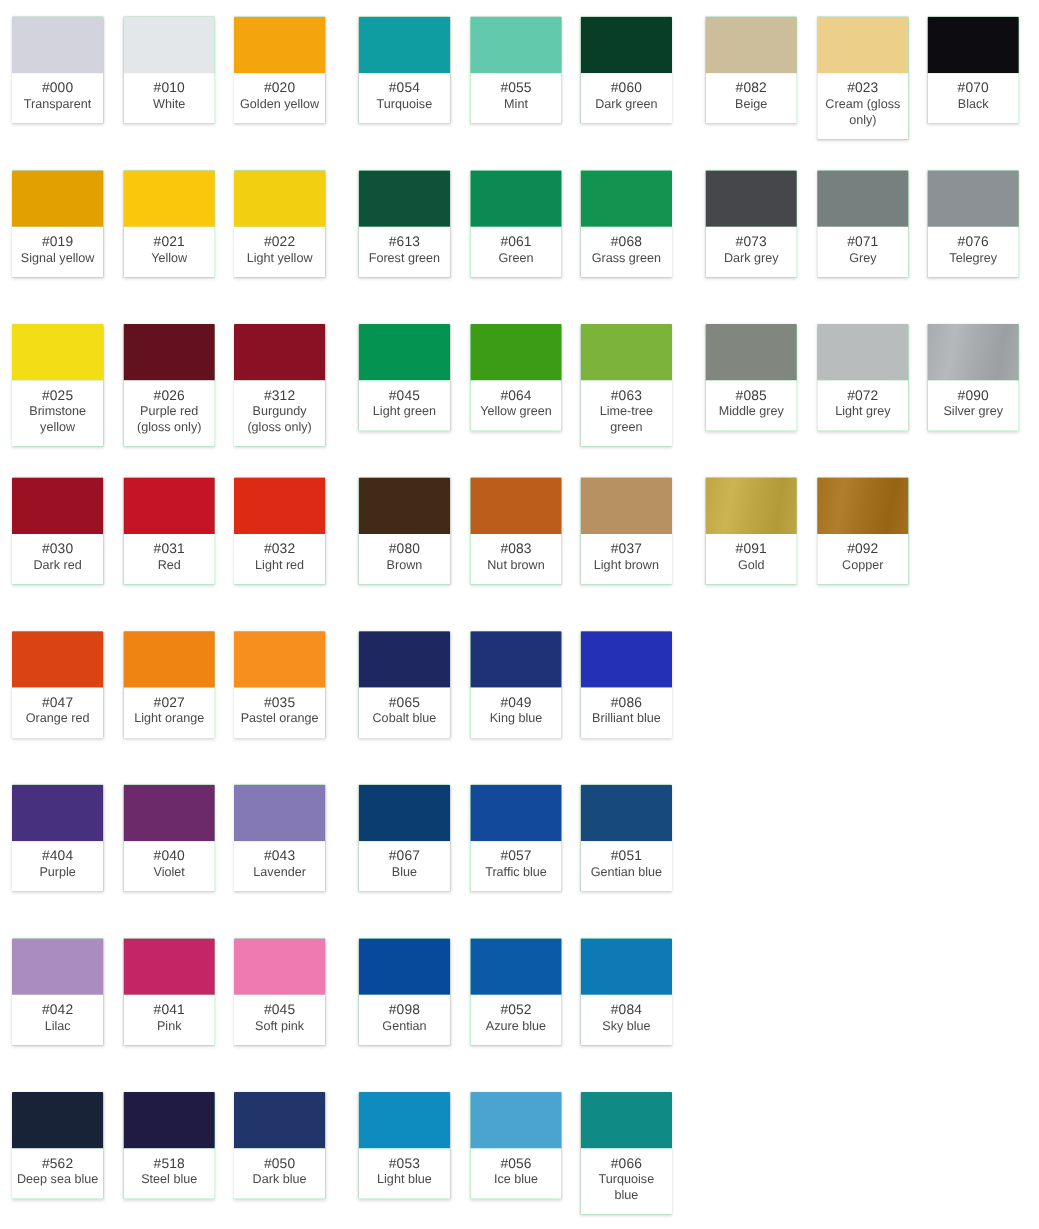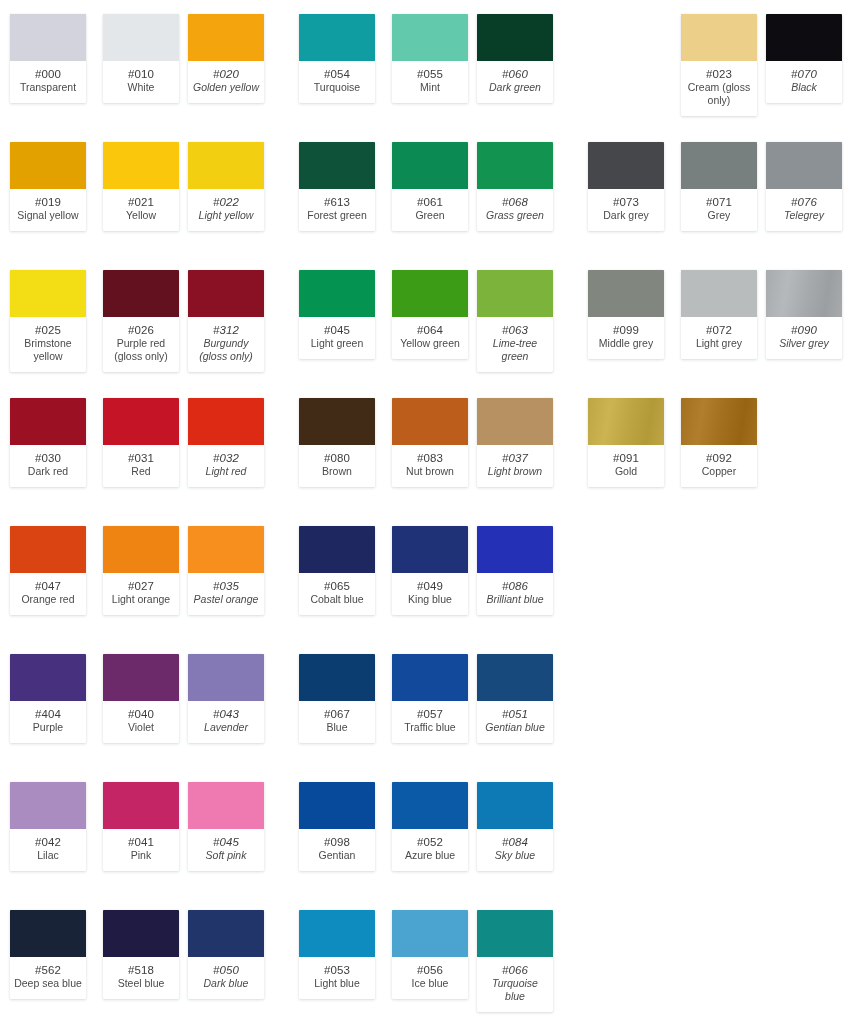--- a/index.html
+++ b/index.html
@@ -42,21 +42,21 @@
     position: absolute;
     top: 14px;
     width: 76px;
     background: #86efac;
     box-shadow: 0 1px 3px rgba(0,0,0,0.14), 0 0 1px rgba(0,0,0,0.10);
     border-radius: 1px;
     overflow: hidden;
   }
   .card.col-0 { left: 10px; }
   .card.col-1 { left: 103px; }
-  .card.col-2 { left: 188px; font-style: italic; }
+  .card.col-2 { left: 195px; }
 
   .swatch {
     width: 76px;
     height: 47px;
     display: block;
   }
 
   .meta {
     padding: 6px 2px 9px 2px;
     text-align: center;
@@ -452,20 +452,27 @@
           <div class="swatch" style="background: rgb(15, 138, 132);"></div>
           <div class="meta">
             <div class="code">#066</div>
             <div class="cname">Turquoise blue</div>
           </div>
         </div>
       </div>
     </div>
   <div class="group group-2">
       <div class="grow">
+        <div class="card col-0">
+          <div class="swatch" style="background: rgb(205, 190, 155);"></div>
+          <div class="meta">
+            <div class="code">#082</div>
+            <div class="cname">Beige</div>
+          </div>
+        </div>
         <div class="card col-1">
           <div class="swatch" style="background: rgb(236, 208, 138);"></div>
           <div class="meta">
             <div class="code">#023</div>
             <div class="cname">Cream (gloss only)</div>
           </div>
         </div>
         <div class="card col-2">
           <div class="swatch" style="background: rgb(13, 12, 16);"></div>
           <div class="meta">
@@ -494,21 +501,21 @@
           <div class="meta">
             <div class="code">#076</div>
             <div class="cname">Telegrey</div>
           </div>
         </div>
       </div>
       <div class="grow">
         <div class="card col-0">
           <div class="swatch" style="background: rgb(129, 134, 127);"></div>
           <div class="meta">
-            <div class="code">#099</div>
+            <div class="code">#085</div>
             <div class="cname">Middle grey</div>
           </div>
         </div>
         <div class="card col-1">
           <div class="swatch" style="background: rgb(185, 188, 189);"></div>
           <div class="meta">
             <div class="code">#072</div>
             <div class="cname">Light grey</div>
           </div>
         </div>

